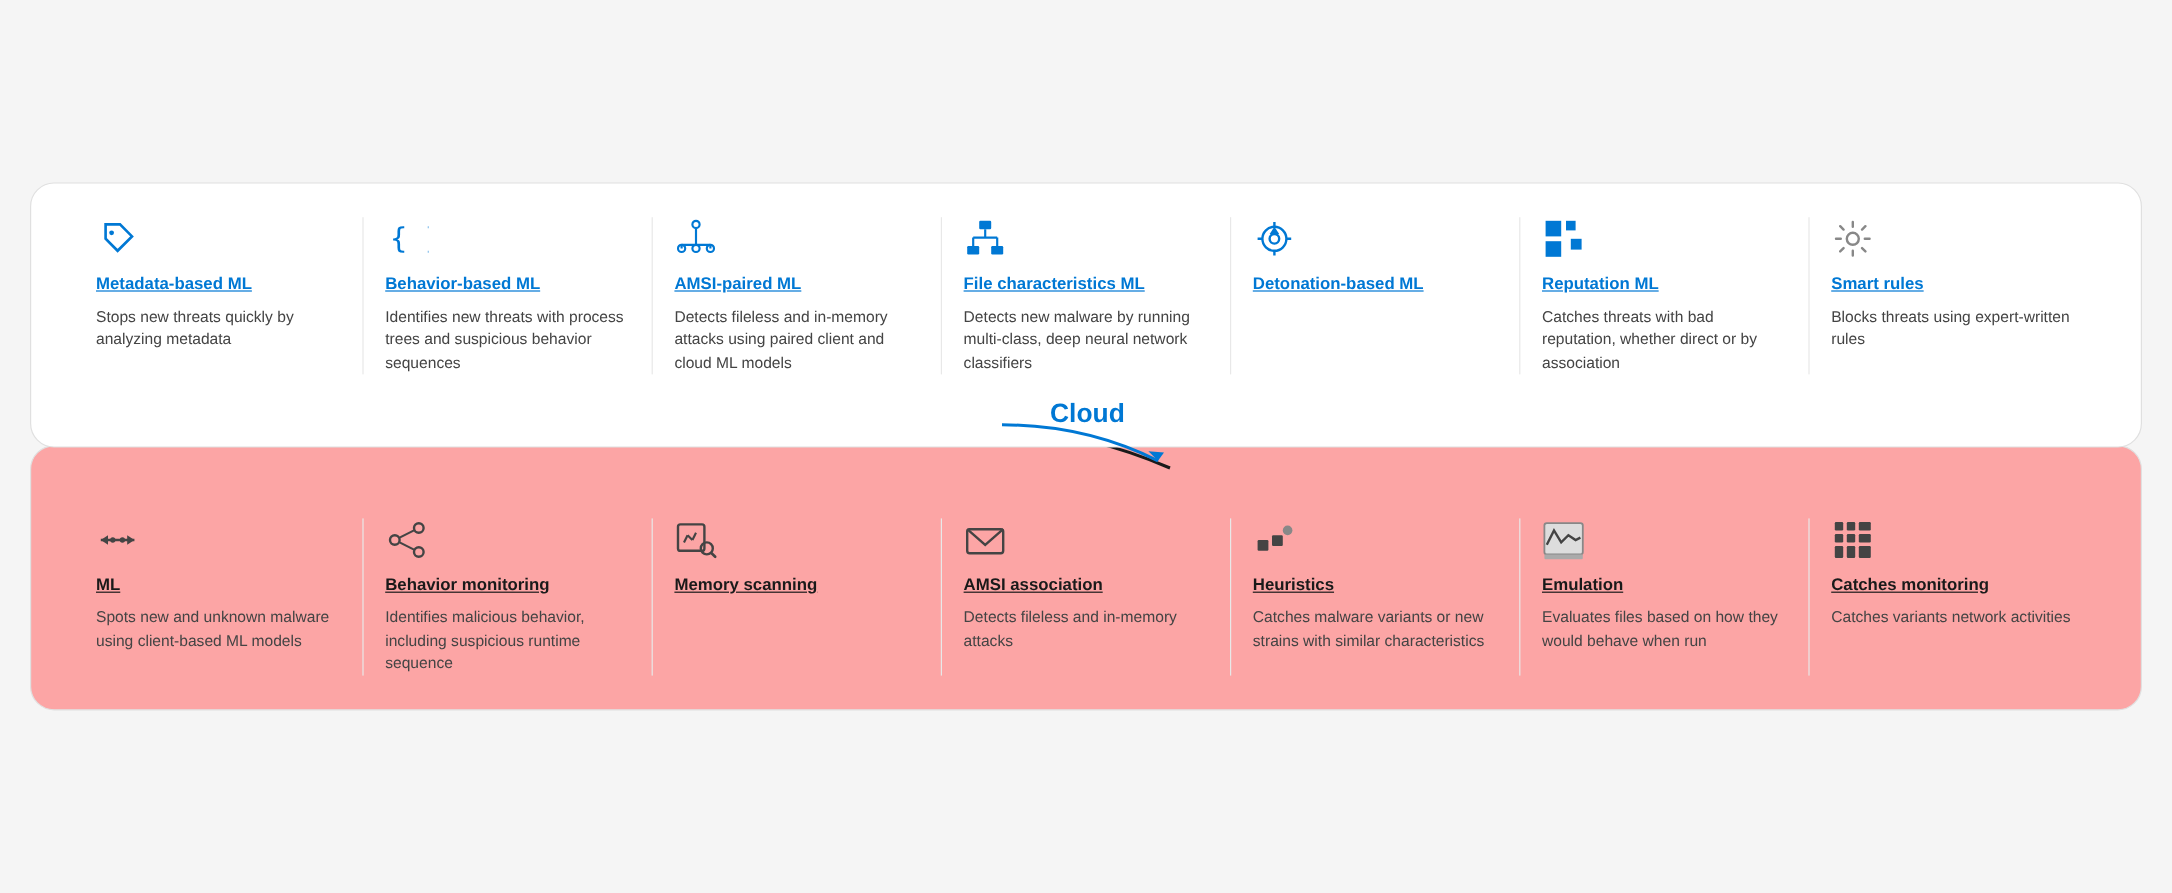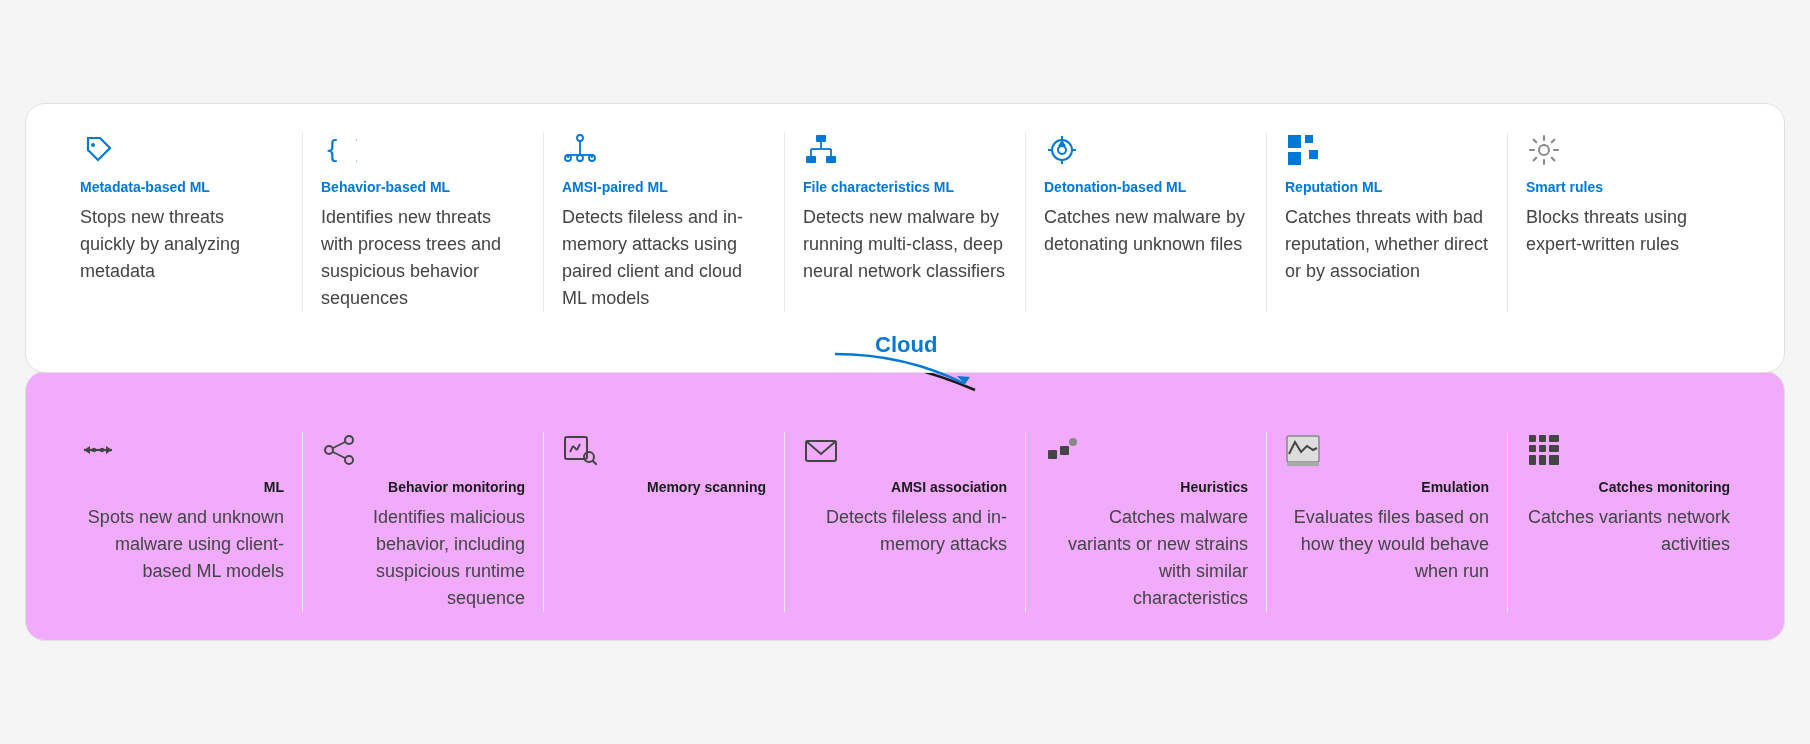--- a/index.html
+++ b/index.html
@@ -28,29 +28,28 @@
       border-radius: 20px;
       border: 1.5px solid #e0e0e0;
       padding: 28px 36px 60px 36px;
       width: 100%;
       position: relative;
       z-index: 2;
     }
 
     
     .client-panel {
-      background: #f0abfc;
+      background: #fca5a5;
       border-radius: 20px;
       border: 1.5px solid #e0e0e0;
       padding: 60px 36px 28px 36px;
       width: 100%;
       position: relative;
       margin-top: -2px;
       z-index: 1;
-      text-align: right;
     }
 
     .items-row {
       display: flex;
       flex-direction: row;
       gap: 0;
       width: 100%;
     }
 
     .item {
@@ -58,27 +57,28 @@
       padding: 0 18px;
       border-right: 1px solid #e8e8e8;
     }
     .item:last-child { border-right: none; }
 
     .item-title {
       font-size: 14px;
       font-weight: 600;
       margin-bottom: 8px;
       line-height: 1.3;
+      text-decoration: underline;
     }
 
     .item-title.blue { color: #0078d4; }
     .item-title.dark { color: #1a1a1a; }
 
     .item-desc {
-      font-size: 18px;
+      font-size: 13px;
       color: #444;
       line-height: 1.5;
     }
 
     
     .cloud-label-area {
       position: absolute;
       bottom: -22px;
       left: 50%;
       transform: translateX(-50%);
@@ -183,21 +183,20 @@
             <circle cx="18" cy="18" r="10" stroke="#0078d4" stroke-width="2"></circle>
             <circle cx="18" cy="18" r="4" stroke="#0078d4" stroke-width="2"></circle>
             <line x1="18" y1="4" x2="18" y2="8" stroke="#0078d4" stroke-width="2"></line>
             <line x1="18" y1="28" x2="18" y2="32" stroke="#0078d4" stroke-width="2"></line>
             <line x1="4" y1="18" x2="8" y2="18" stroke="#0078d4" stroke-width="2"></line>
             <line x1="28" y1="18" x2="32" y2="18" stroke="#0078d4" stroke-width="2"></line>
             <polygon points="18,8 22,14 14,14" fill="#0078d4"></polygon>
           </svg>
         </div>
         <div class="item-title blue">Detonation-based ML</div>
-        <div class="item-desc">Catches new malware by detonating unknown files</div>
       </div>
 
       <div class="item">
         <div class="icon-svg icon-blue">
           <svg viewBox="0 0 36 36" fill="none" xmlns="http://www.w3.org/2000/svg">
             <rect x="3" y="3" width="13" height="13" fill="#0078d4"></rect>
             <rect x="20" y="3" width="8" height="8" fill="#0078d4"></rect>
             <rect x="3" y="20" width="13" height="13" fill="#0078d4"></rect>
             <rect x="24" y="18" width="9" height="9" fill="#0078d4"></rect>
           </svg>

